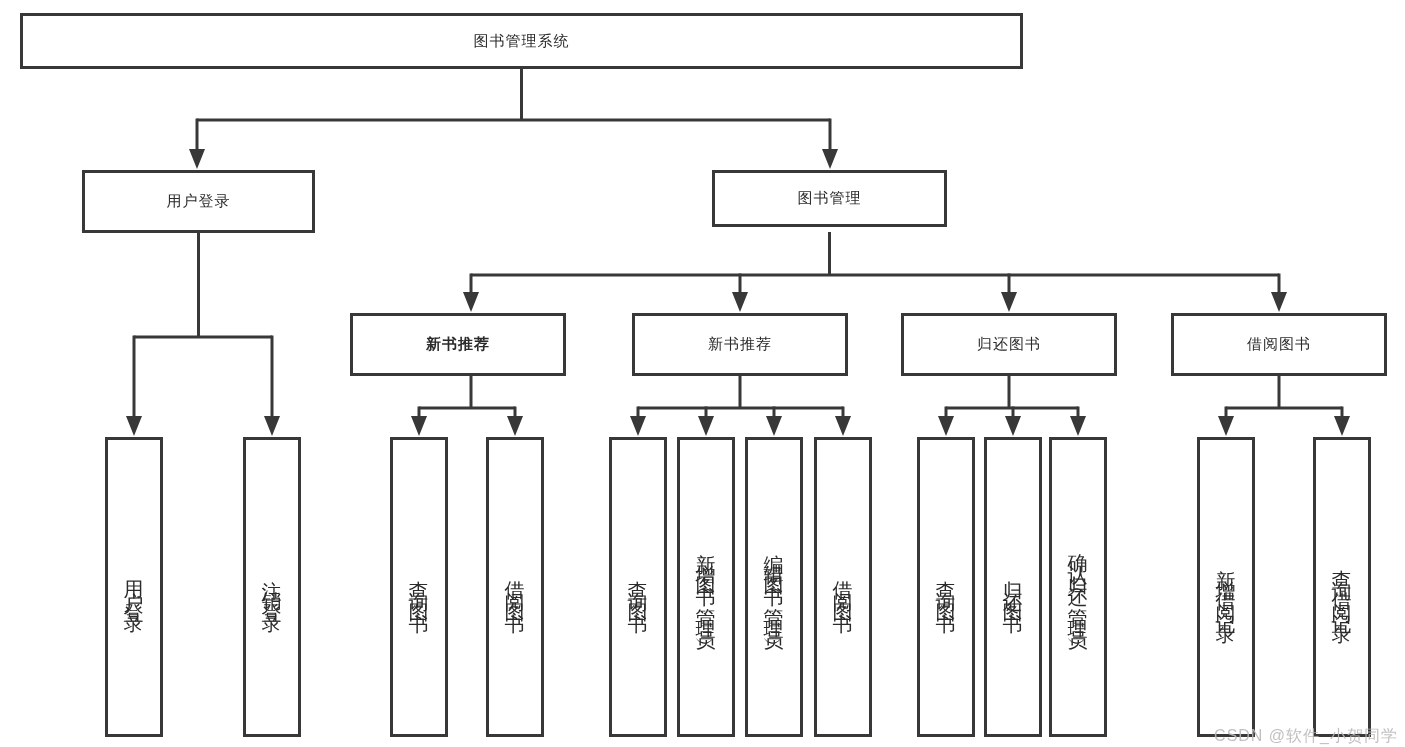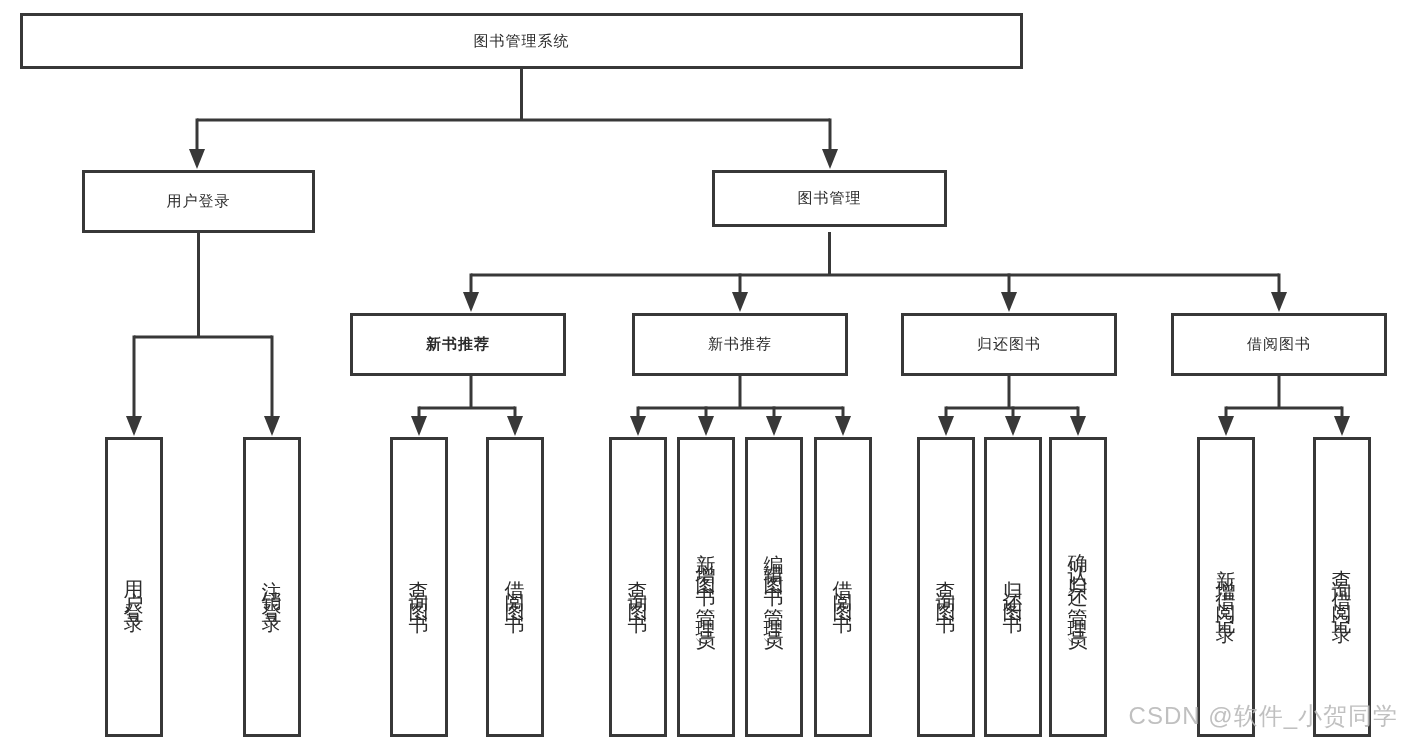--- a/index.html
+++ b/index.html
@@ -15,22 +15,22 @@
   }
   .vbox{
     position:absolute;background:#ffffff;border:3px solid #383838;box-sizing:border-box;
     display:flex;align-items:center;justify-content:center;
   }
   .vbox span{
     writing-mode:vertical-lr;text-orientation:mixed;
     font-size:20px;line-height:1;letter-spacing:11px;
   }
   .watermark{
-    position:absolute;right:7px;bottom:15px;z-index:5;
-    font-size:24px;letter-spacing:1px;color:rgba(185,185,185,0.9);white-space:nowrap;
+    position:absolute;right:7px;bottom:0;z-index:5;
+    font-size:16px;letter-spacing:1px;color:rgba(185,185,185,0.9);white-space:nowrap;
   }
 </style>
 </head>
 <body>
 
 <div class="canvas">
 
   <svg class="connectors" viewBox="0 0 1405 747" xmlns="http://www.w3.org/2000/svg">
     <g stroke="#383838" stroke-width="3" fill="none">
 

